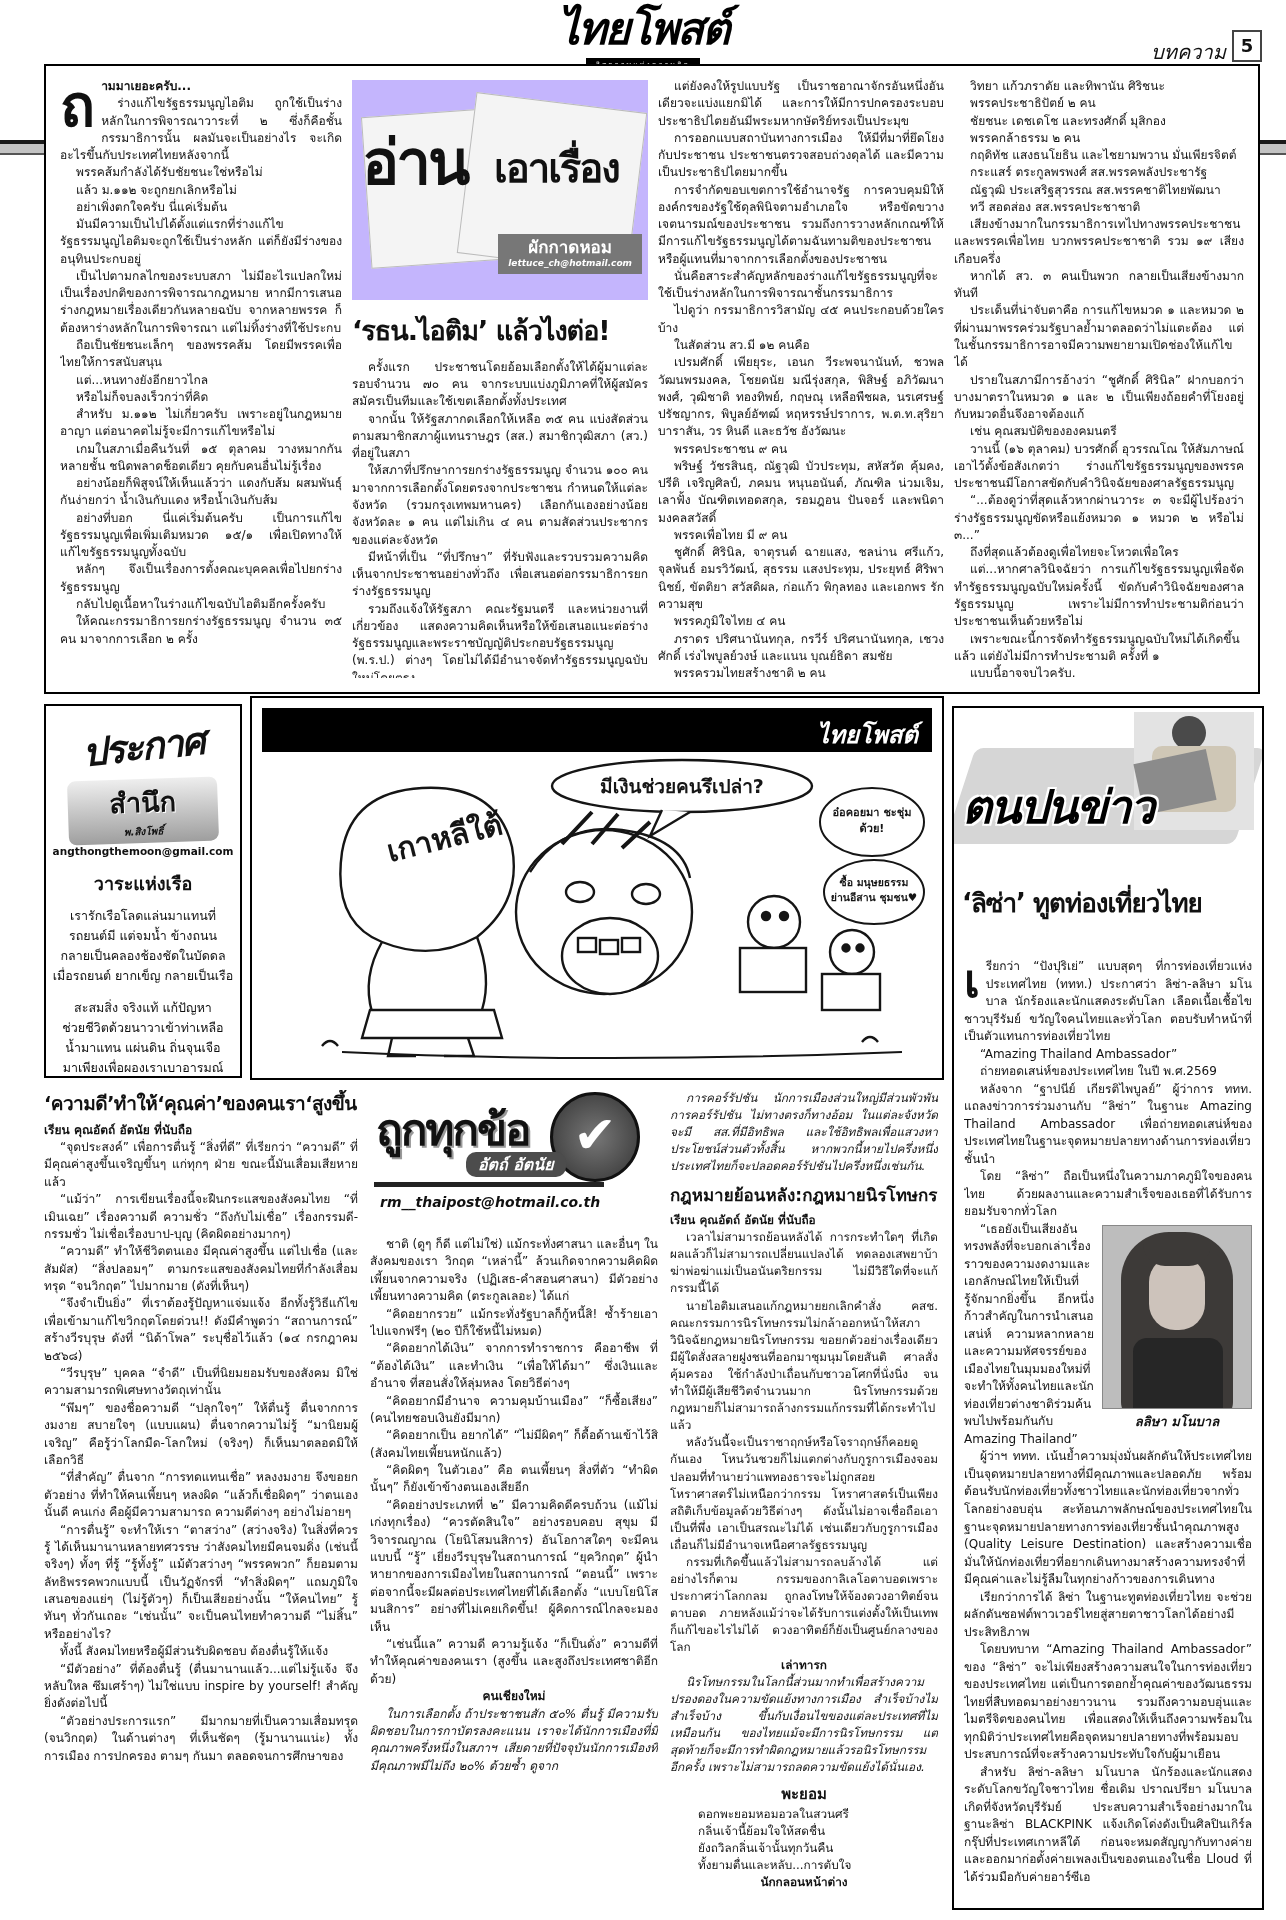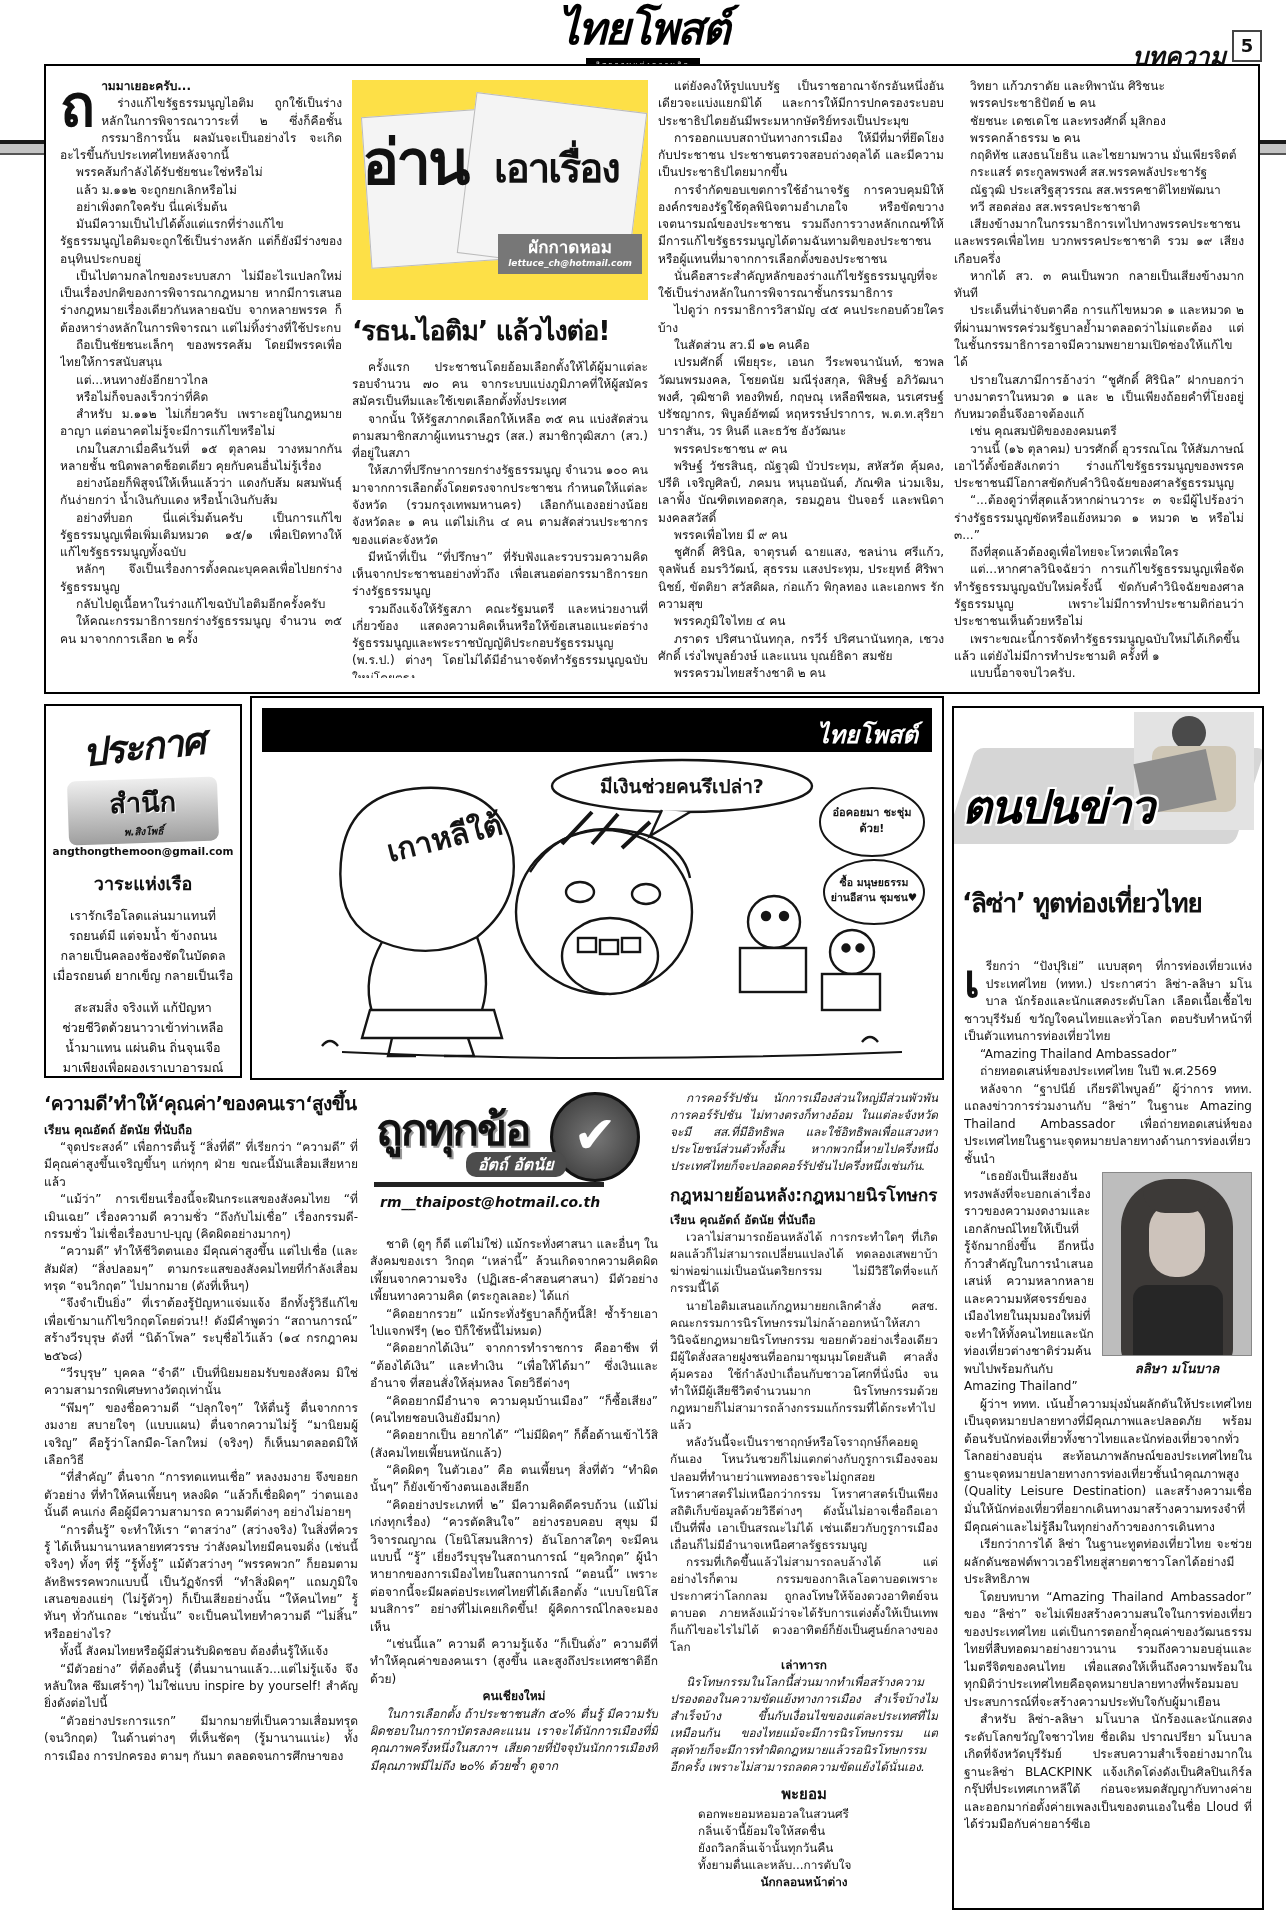--- a/index.html
+++ b/index.html
@@ -3,39 +3,39 @@
 <meta charset="utf-8">
 <style>
   html,body{margin:0;padding:0;background:#e9e9e9;}
   #page{position:relative;width:1286px;height:1920px;margin:0 auto;background:#fff;
         font-family:"DejaVu Sans","Liberation Sans",sans-serif;color:#111;overflow:hidden;}
   
   .masthead{position:absolute;top:6px;left:0;width:100%;text-align:center;}
   .masthead .brand{font-size:44px;font-weight:900;font-style:italic;letter-spacing:-2px;color:#000;line-height:1.05;}
   .masthead .brandbar{display:inline-block;background:#000;color:#fff;font-size:7px;letter-spacing:2px;
         padding:1px 10px;margin-top:-2px;}
-  .section-label{position:absolute;top:36px;right:60px;font-size:25px;font-weight:bold;font-style:italic;}
+  .section-label{position:absolute;top:36px;right:60px;font-size:20px;font-weight:normal;font-style:italic;}
   .pageno{position:absolute;top:30px;right:24px;width:26px;height:28px;border:2px solid #444;
         font-size:18px;font-weight:bold;text-align:center;line-height:28px;background:#fff;}
   .rule-band{position:absolute;top:140px;left:0;width:1286px;}
   .rule-band .b1{height:4px;background:#1a1a1a;}
   .rule-band .b2{height:9px;background:#c3c3c3;}
   .rule-band .b3{height:2px;background:#555;}
   
   .col{position:absolute;text-align:justify;overflow:hidden;}
   .col p{margin:0;text-indent:16px;}
   .boxed{position:absolute;border:2px solid #000;background:#fff;}
   .sig{text-align:center;font-weight:bold;text-indent:0 !important;}
   .note{font-style:italic;}
   
   #topbox{left:44px;top:64px;width:1212px;height:626px;}
   .tcol{font-size:12px;line-height:1.44;}
   .dropcap{float:left;font-size:58px;line-height:0.9;font-weight:bold;margin:2px 6px 0 0;}
   .lead{font-weight:bold;}
-  #readlogo{position:relative;width:296px;height:220px;background:#fde047;overflow:hidden;}
+  #readlogo{position:relative;width:296px;height:220px;background:#c4b5fd;overflow:hidden;}
   #readlogo .page1,#readlogo .page2{position:absolute;background:#f4f4f4;border:1px solid #bbb;}
   #readlogo .page1{width:200px;height:150px;left:14px;top:30px;transform:rotate(-4deg);}
   #readlogo .page2{width:170px;height:160px;right:10px;top:22px;transform:rotate(7deg);}
   #readlogo .t1{position:absolute;left:10px;top:38px;font-size:62px;font-weight:900;letter-spacing:-3px;}
   #readlogo .t2{position:absolute;left:142px;top:60px;font-size:40px;font-weight:900;letter-spacing:-2px;}
   #readlogo .chip{position:absolute;right:6px;bottom:26px;background:#777;color:#fff;text-align:center;
       padding:4px 10px;}
   #readlogo .chip .a{font-size:17px;font-weight:bold;line-height:1.1;}
   #readlogo .chip .e{font-size:9px;font-weight:bold;font-style:italic;}
   .headline1{font-size:27px;font-weight:900;letter-spacing:-1px;margin:12px 0 8px 0;text-indent:0 !important;}
@@ -233,20 +233,21 @@
           <div class="paper"></div>
       </div>
       <div class="word">ตนปนข่าว</div>
     </div>
     <div class="headline2">‘ลิซ่า’ ทูตท่องเที่ยวไทย</div>
     <div id="tpBody">
       <p style="text-indent:0;"><span class="dropcap2">เ</span><span>รียกว่า “ปังปุริเย่” แบบสุดๆ ที่การท่องเที่ยวแห่งประเทศไทย (ททท.) ประกาศว่า ลิซ่า-ลลิษา มโนบาล นักร้องและนักแสดงระดับโลก เลือดเนื้อเชื้อไขชาวบุรีรัมย์ ขวัญใจคนไทยและทั่วโลก ตอบรับทำหน้าที่เป็นตัวแทนการท่องเที่ยวไทย</span></p>
       <p>“Amazing Thailand Ambassador”</p>
       <p>ถ่ายทอดเสน่ห์ของประเทศไทย ในปี พ.ศ.2569</p>
       <p>หลังจาก “ฐาปนีย์ เกียรติไพบูลย์” ผู้ว่าการ ททท. แถลงข่าวการร่วมงานกับ “ลิซ่า” ในฐานะ Amazing Thailand Ambassador เพื่อถ่ายทอดเสน่ห์ของประเทศไทยในฐานะจุดหมายปลายทางด้านการท่องเที่ยวชั้นนำ</p>
+      <p>โดย “ลิซ่า” ถือเป็นหนึ่งในความภาคภูมิใจของคนไทย ด้วยผลงานและความสำเร็จของเธอที่ได้รับการยอมรับจากทั่วโลก</p>
       <div id="lisa">
         <div class="pic">
           <div class="hair"></div>
             <div class="face"></div>
             <div class="bangs"></div>
             <div class="suit"></div>
         </div>
         <div class="cap">ลลิษา มโนบาล</div>
       </div>
       <p>“เธอยังเป็นเสียงอันทรงพลังที่จะบอกเล่าเรื่องราวของความงดงามและเอกลักษณ์ไทยให้เป็นที่รู้จักมากยิ่งขึ้น อีกหนึ่งก้าวสำคัญในการนำเสนอเสน่ห์ ความหลากหลาย และความมหัศจรรย์ของเมืองไทยในมุมมองใหม่ที่จะทำให้ทั้งคนไทยและนักท่องเที่ยวต่างชาติร่วมค้นพบไปพร้อมกันกับ Amazing Thailand”</p>

